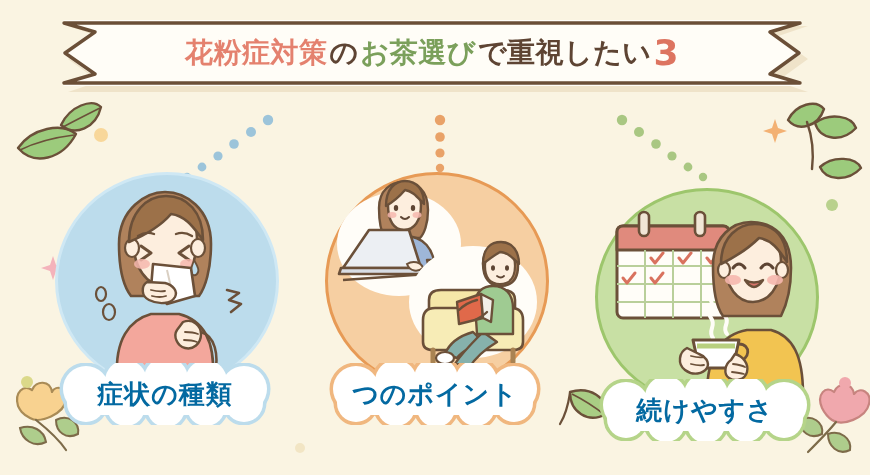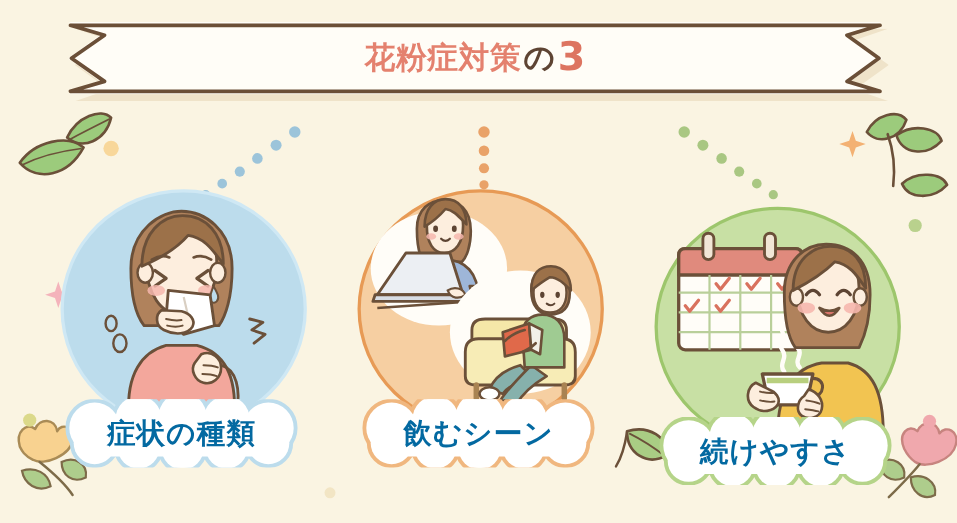--- a/index.html
+++ b/index.html
@@ -126,20 +126,22 @@
   <div class="banner-wrap">
     <div class="banner-shadow"></div>
     <div class="banner"></div>
     <svg class="banner-outline" viewBox="0 0 740 66" preserveAspectRatio="none">
       <path d="M2 3 L33 12 L3 33 L33 54 L2 63 L738 63 L708 54 L737 33 L708 12 L738 3 Z" fill="none" stroke="#6b4f37" stroke-width="3.4" stroke-linejoin="round" vector-effect="non-scaling-stroke"></path>
     </svg>
 
     <div class="title-line">
       <span class="tt hl c-pink">花粉症対策</span>
       <span class="tt hl c-brown">の</span>
+      <span class="tt hl c-green">お茶選び</span>
+      <span class="tt c-brown">で重視したい</span>
       <span class="tt hl c-num">3</span>
     </div>
   </div>
 
   <svg class="dots" style="left:120;top:110px;left:120px;width:170px;height:90px;" viewBox="0 0 170 90">
     <circle cx="148" cy="10" r="5.2" fill="#9cc4da"></circle>
     <circle cx="131" cy="22" r="5" fill="#9cc4da"></circle>
     <circle cx="114" cy="34" r="4.8" fill="#9cc4da"></circle>
     <circle cx="98" cy="46" r="4.6" fill="#9cc4da"></circle>
     <circle cx="82" cy="57" r="4.4" fill="#9cc4da"></circle>
@@ -321,21 +323,21 @@
             <circle cx="160" cy="18" r="21"></circle>
           <circle cx="198" cy="26" r="23"></circle>
           <circle cx="40" cy="40" r="19"></circle>
             <circle cx="80" cy="44" r="19"></circle>
           <circle cx="120" cy="45" r="19"></circle>
             <circle cx="160" cy="44" r="19"></circle>
           <circle cx="198" cy="40" r="19"></circle>
           <rect x="28" y="14" width="182" height="38" rx="19"></rect>
         </g>
       </svg>
-      <div class="label-txt">飲むシーン</div>
+      <div class="label-txt">つのポイント</div>
     </div>
   </div>
 
   <div class="panel" style="left:580px;top:184px;">
     <div class="circle p3"></div>
 
     <svg class="art" viewBox="0 0 218 212">
 
       <rect x="22" y="38" width="112" height="92" rx="6" fill="#fffdf8" stroke="#6b5039" stroke-width="3"></rect>
       <path d="M22 44 q0 -6 6 -6 l100 0 q6 0 6 6 l0 18 l-112 0 Z" fill="#e08a7d" stroke="#6b5039" stroke-width="3" stroke-linejoin="round"></path>

